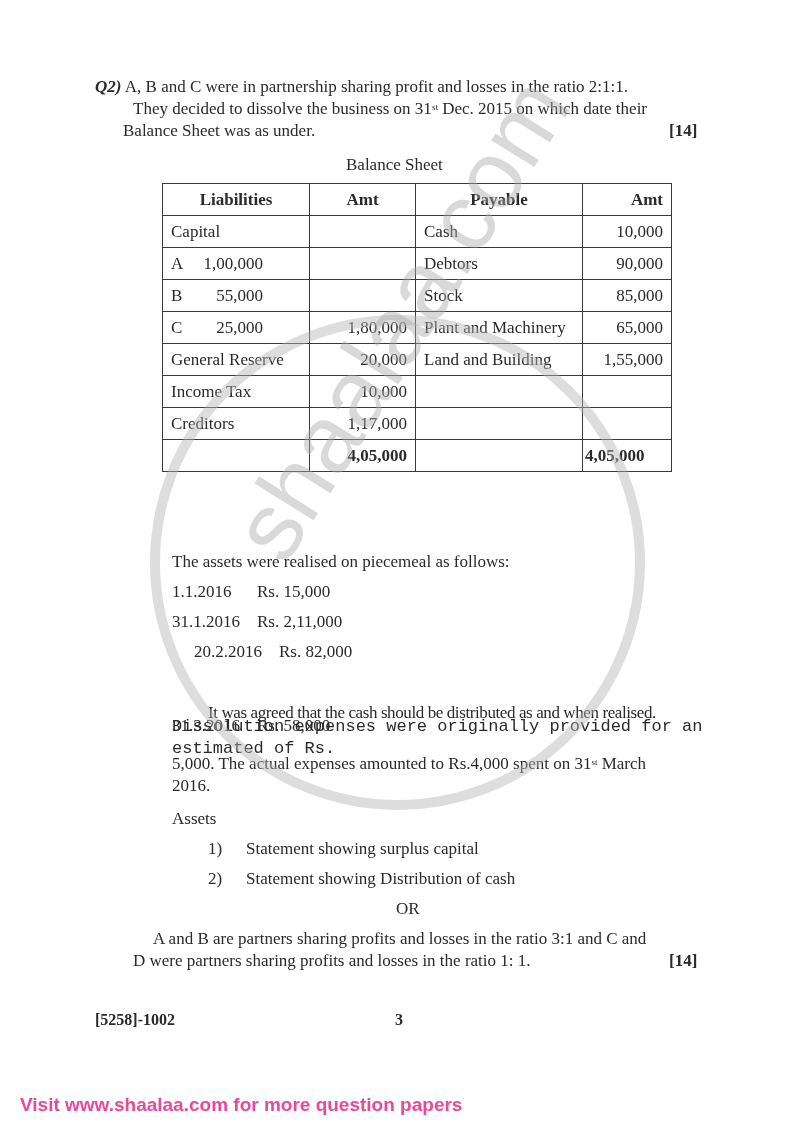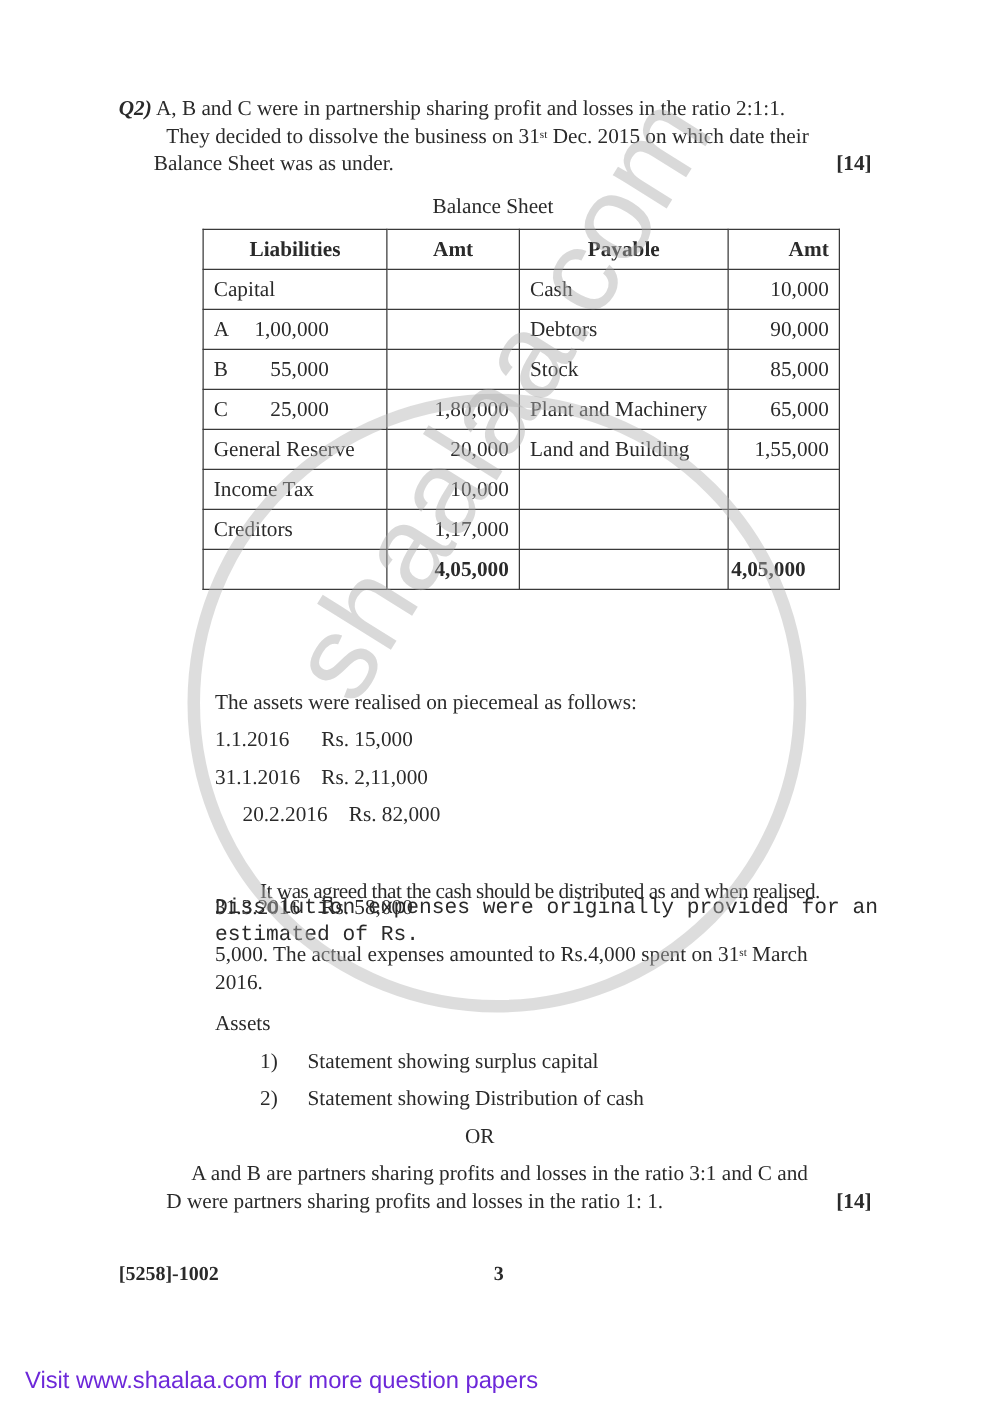--- a/index.html
+++ b/index.html
@@ -18,21 +18,21 @@
   .c3 { width:150px; text-align:left; }
   .c4 { width:72px; text-align:right; }
   .c3.tight { padding:0 3px 0 8px; }
   .bold { font-weight:bold; }
   .cap-name { display:inline-block; width:30px; }
   .cap-amt { display:inline-block; width:62px; text-align:right; }
   .para { font-size:17px; line-height:25px; }
   .watermark-circle { position:absolute; left:150px; top:315px; width:495px; height:495px; border:10px solid rgba(180,180,180,0.45); border-radius:50%; box-sizing:border-box; pointer-events:none; }
   .watermark-text { position:absolute; left:210px; top:520px; font-family:"Liberation Sans", sans-serif; font-size:96px; color:rgba(170,170,170,0.45); transform:rotate(-58deg); transform-origin:left top; white-space:nowrap; pointer-events:none; }
   .footer-code { font-weight:bold; font-size:16px; }
-  .visit { font-family:"Liberation Sans", sans-serif; font-size:19px; color:#6d28d9; }
+  .visit { font-family:"Liberation Sans", sans-serif; font-size:19px; color:#ec4899;font-weight:bold; }
 </style>
 </head>
 <body>
 
 <div class="abs q-line" style="left:95px; top:76px;">
   <span class="qno">Q2)</span>
   <span>A, B and C were in partnership sharing profit and losses in the ratio 2:1:1.</span>
 </div>
 <div class="abs q-line" style="left:133px; top:98px;">
   <span>They decided to dissolve the business on 31</span><sup>st</sup><span> Dec. 2015 on which date their</span>
@@ -112,21 +112,21 @@
 <div class="abs para" style="left:208px; top:700px; letter-spacing:-0.4px;">It was agreed that the cash should be distributed as and when realised.</div>
 
 <div class="abs para" style="left:172px; top:716px; line-height:22px;font-family:Liberation Mono, monospace;">Dissolution expenses were originally provided for an estimated of Rs.</div>
 <div class="abs para" style="left:172px; top:753px; line-height:22px;"><span>5,000. The actual expenses amounted to Rs.4,000 spent on 31</span><sup>st</sup><span> March</span></div>
 <div class="abs para" style="left:172px; top:775px; line-height:22px;">2016.</div>
 
 <div class="abs para" style="left:172px; top:806px;">Assets</div>
 <div class="abs para" style="left:208px; top:836px;"><span style="display:inline-block; width:38px;">1)</span><span>Statement showing surplus capital</span></div>
 <div class="abs para" style="left:208px; top:866px;"><span style="display:inline-block; width:38px;">2)</span><span>Statement showing Distribution of cash</span></div>
 
-<div class="abs para" style="left:372px; top:896px;">OR</div>
+<div class="abs para" style="left:396px; top:896px;">OR</div>
 
 <div class="abs q-line" style="left:133px; top:928px;margin-left:20px;">A and B are partners sharing profits and losses in the ratio 3:1 and C and</div>
 <div class="abs q-line" style="left:133px; top:950px;">D were partners sharing profits and losses in the ratio 1: 1.</div>
 <div class="abs q-line marks" style="left:669px; top:950px;">[14]</div>
 
 <div class="abs footer-code" style="left:95px; top:1011px;">[5258]-1002</div>
 <div class="abs footer-code" style="left:395px; top:1011px;">3</div>
 <div class="abs visit" style="left:20px; top:1094px;">Visit www.shaalaa.com for more question papers</div>
 
 <div class="watermark-circle"></div>

